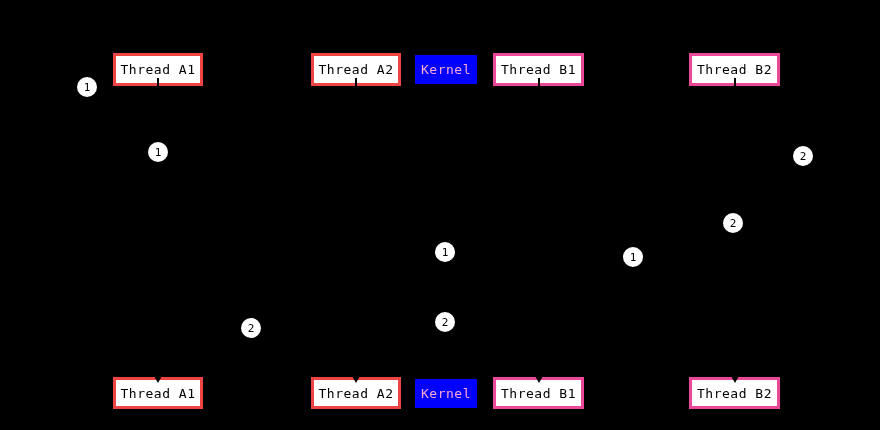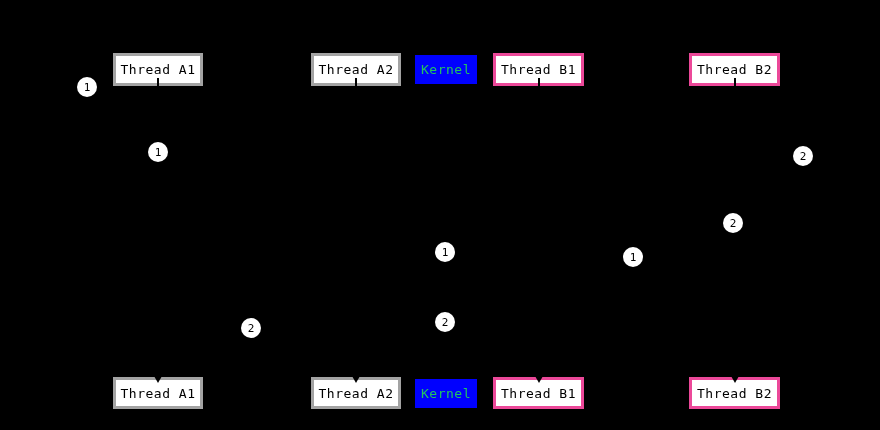--- a/index.html
+++ b/index.html
@@ -13,23 +13,23 @@
   .node{
     position:absolute;
     box-sizing:border-box;
     display:flex;align-items:center;justify-content:center;
     background:#ffffff;
     color:#000000;
     font-size:13px;
     letter-spacing:0.5px;
     white-space:nowrap;
   }
-  .node.red-outline{border:3px solid #a3a3a3;}
+  .node.red-outline{border:3px solid #ef4444;}
   .node.blue-outline{border:3px solid #ec4899;}
-  .node.kernel{background:#0000ff;color:#22c55e;border:none;}
+  .node.kernel{background:#0000ff;color:#f9a8d4;border:none;}
   
   .tail-stub{
     position:absolute;left:50%;bottom:-4px;
     width:2px;height:9px;margin-left:-1px;
     background:#000000;
   }
   
   .arrowhead{
     position:absolute;left:50%;top:-4px;
     width:0;height:0;margin-left:-4px;

